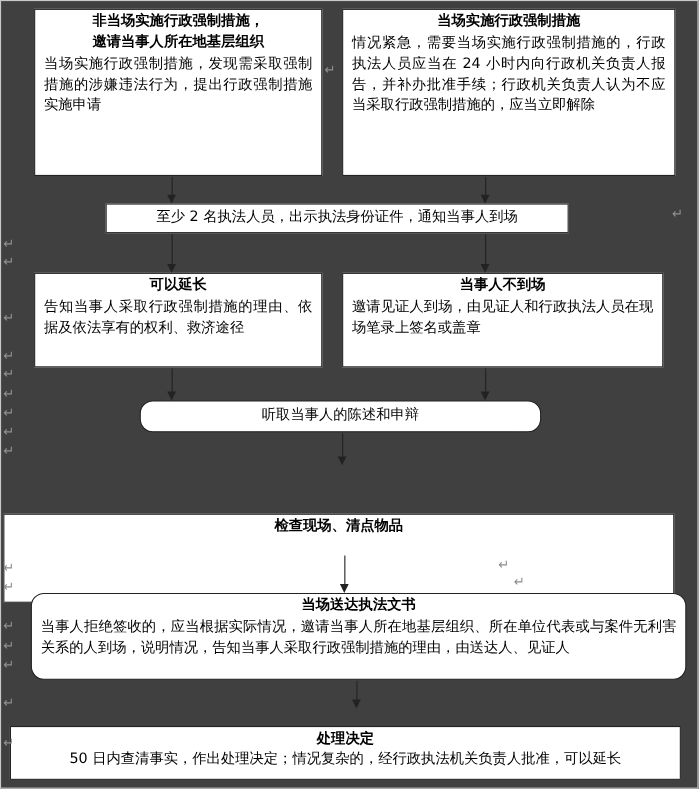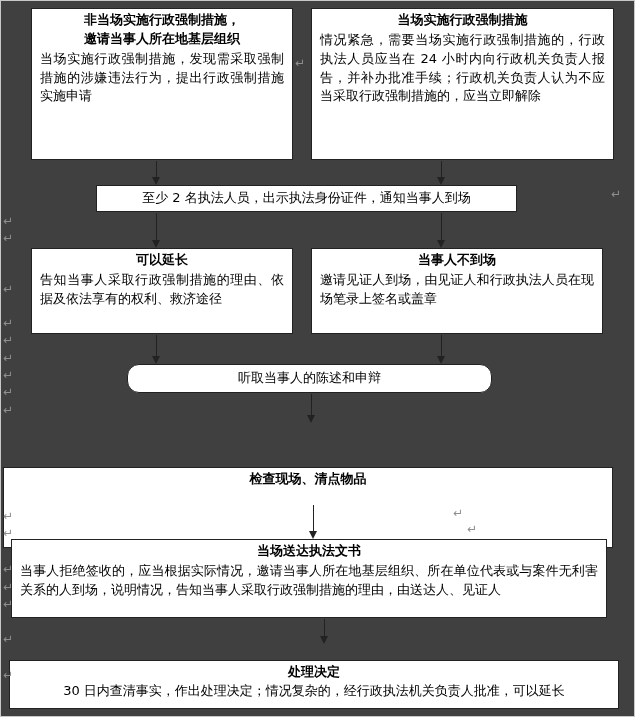--- a/index.html
+++ b/index.html
@@ -101,28 +101,28 @@
 
   <div class="box center-box" style="left:126px; top:363px; width:365px; height:29px;border-radius:12px;">
     <span>听取当事人的</span>
       <span class="bold">陈述和申辩</span>
   </div>
 
   <div class="box" style="left:2px; top:422px; width:610px; height:81px;margin-top:44px;">
     <div class="box-title">检查现场、清点物品</div>
   </div>
 
-  <div class="box" style="left:10px; top:538px; width:596px; height:79px;">
+  <div class="box" style="left:27px; top:538px; width:596px; height:79px;border-radius:12px;">
     <div class="box-title">当场送达执法文书</div>
     <div class="box-body">当事人拒绝签收的，应当根据实际情况，邀请当事人所在地基层组织、所在单位代表或与案件无利害关系的人到场，说明情况，告知当事人采取行政强制措施的理由，由送达人、见证人</div>
   </div>
 
   <div class="box" style="left:8px; top:643px; width:610px; height:49px;margin-top:16px;">
     <div class="box-title">处理决定</div>
-    <div class="box-body decision-body">30 日内查清事实，作出处理决定；情况复杂的，经行政执法机关负责人批准，可以延长</div>
+    <div class="box-body decision-body">50 日内查清事实，作出处理决定；情况复杂的，经行政执法机关负责人批准，可以延长</div>
   </div>
 
   <div class="arrow" style="left:151px; top:160px; height:24px;"></div>
   <div class="arrow" style="left:436px; top:160px; height:24px;"></div>
   <div class="arrow" style="left:151px; top:212px; height:35px;"></div>
   <div class="arrow" style="left:436px; top:212px; height:35px;"></div>
   <div class="arrow" style="left:151px; top:334px; height:29px;"></div>
   <div class="arrow" style="left:436px; top:334px; height:29px;"></div>
   <div class="arrow" style="left:306px; top:393px; height:29px;"></div>
   <div class="arrow" style="left:308px; top:504px; height:34px;"></div>

